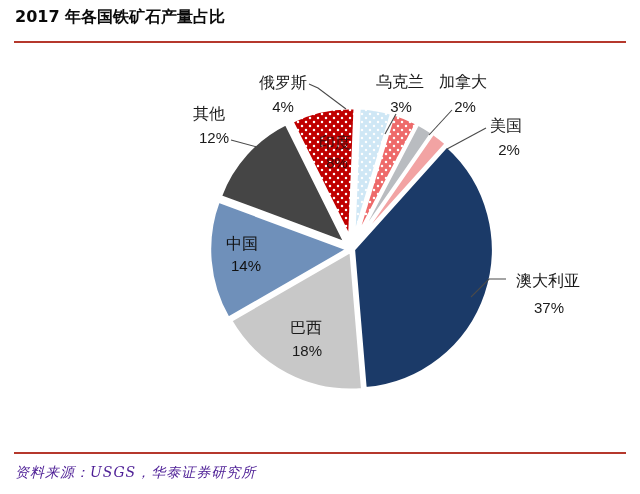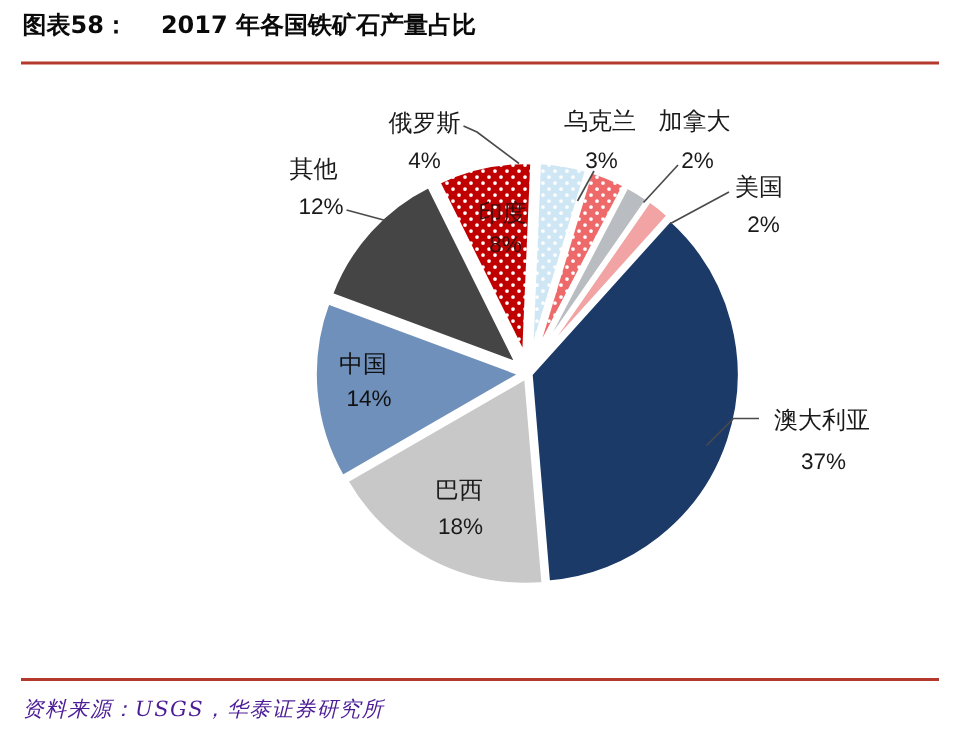--- a/index.html
+++ b/index.html
@@ -20,21 +20,20 @@
     font-size:14px;color:#4c1d95;letter-spacing:1px;white-space:nowrap;
   }
   svg.chart{position:absolute;left:0;top:0;}
   .slice-name{font-family:"DejaVu Serif",serif;font-size:16px;}
   .slice-pct{font-family:"Liberation Sans",sans-serif;font-size:15px;}
 </style>
 </head>
 <body>
 
 <div class="header">
-  <span>图表58：</span>
   <span>2017 年各国铁矿石产量占比</span>
 </div>
 <div class="rule-top"></div>
 
 <svg id="pie" class="chart" width="640" height="494" viewBox="0 0 640 494">
     <defs>
       <pattern id="dots-india" width="8" height="8" patternUnits="userSpaceOnUse">
         <rect width="8" height="8" fill="#c00000"></rect>
         <circle cx="2" cy="2" r="1.25" fill="#ffffff"></circle>
         <circle cx="6" cy="6" r="1.25" fill="#ffffff"></circle>

